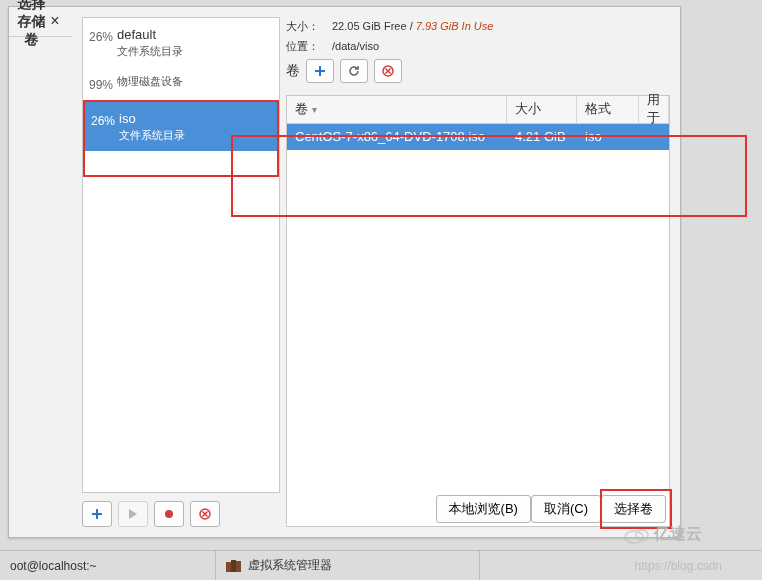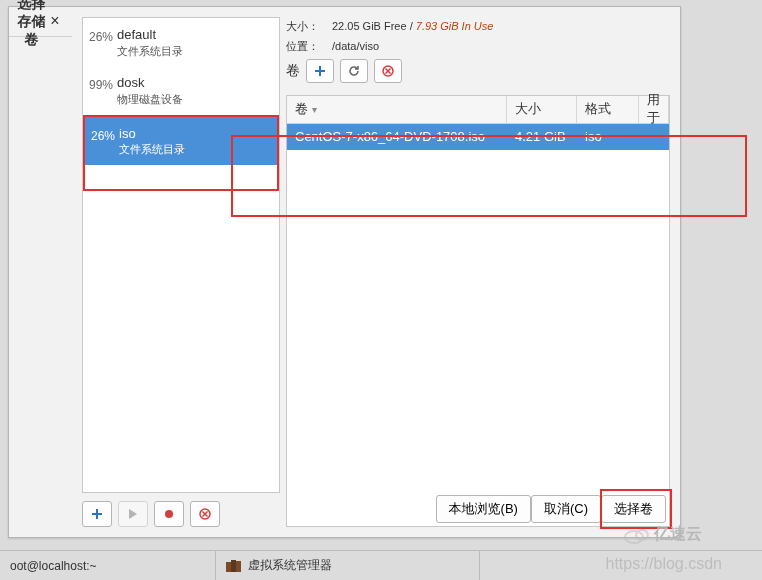--- a/index.html
+++ b/index.html
@@ -37,21 +37,21 @@
   .th { padding: 5px 8px; border-right: 1px solid #d7d7d7; font-size: 13px; display: flex; align-items: center; gap: 4px; }
   .c1 { width: 220px; } .c2 { width: 70px; } .c3 { width: 62px; } .c4 { flex: 1; }
   .trow { display: flex; height: 26px; align-items: center; background: #4a90d9; color: #fff; font-size: 13px; }
   .td { padding: 0 8px; }
   .right-red { position: absolute; border: 2px solid #e03030; pointer-events: none; }
   .footer { position: absolute; right: 14px; bottom: 14px; display: flex; }
   .btn { height: 28px; padding: 0 12px; background: #fdfdfd; border: 1px solid #b5b5b5; border-radius: 3px; font-size: 13px; cursor: pointer; display: flex; align-items: center; }
   .select-red { border: 2px solid #e03030; position: absolute; right: 8px; bottom: 8px; width: 72px; height: 40px; pointer-events: none; }
   .taskbar { position: absolute; left: 0; bottom: 0; width: 762px; height: 30px; background: #dcdcdc; border-top: 1px solid #bbb; display: flex; align-items: center; font-size: 12px; }
   .task-item { height: 100%; border-right: 1px solid #bbb; display: flex; align-items: center; padding: 0 10px; gap: 6px; }
-  .blog { position: absolute; right: 40px; bottom: 7px; color: #bdbdbd; font-size: 16px; }
+  .blog { position: absolute; right: 40px; bottom: 7px; color: #bdbdbd; font-size: 12px; }
   .watermark { position: absolute; right: 60px; bottom: 35px; font-size: 16px; font-weight: bold; color: #b8b8b8; display: flex; align-items: center; gap: 4px; margin-top: 47px; }
   .watermark svg { opacity: 0.5; }
   .chev { color: #888; font-size: 10px; }
 </style>
 </head>
 <body>
 <div class="page-bg"></div>
 
 <div class="dialog">
   <div class="titlebar">
@@ -65,21 +65,20 @@
         <div class="pool-item">
           <div class="pool-pct">26%</div>
           <div class="pool-col">
             <div class="pool-name">default</div>
             <div class="pool-sub">文件系统目录</div>
           </div>
         </div>
         <div class="pool-item">
           <div class="pool-pct">99%</div>
           <div class="pool-col">
-            <div class="pool-name">dosk</div>
             <div class="pool-sub">物理磁盘设备</div>
           </div>
         </div>
         <div class="iso-group">
           <div class="pool-item selected">
             <div class="pool-pct">26%</div>
             <div class="pool-col">
               <div class="pool-name">iso</div>
               <div class="pool-sub">文件系统目录</div>
             </div>

